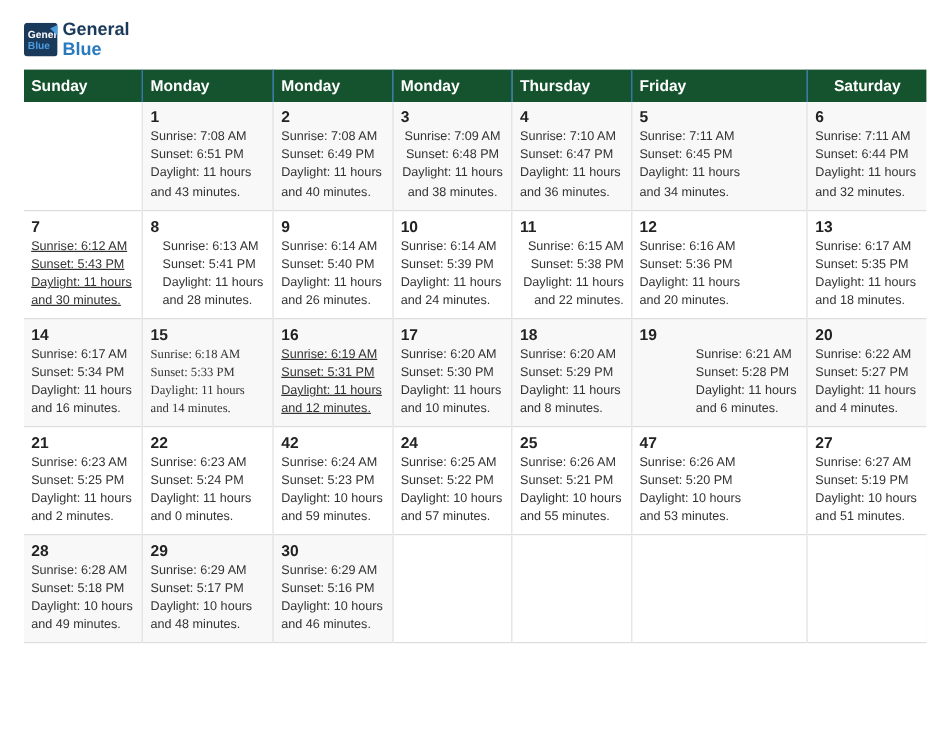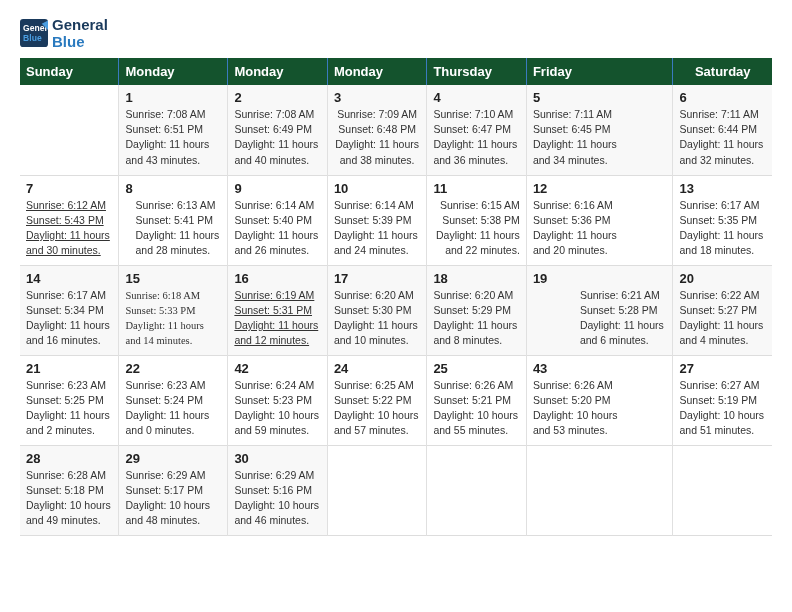--- a/index.html
+++ b/index.html
@@ -293,21 +293,21 @@
 and 57 minutes.</div>
         </td>
         <td>
           <span class="day-number">25</span>
           <div class="day-info" style="white-space: pre-line;">Sunrise: 6:26 AM
 Sunset: 5:21 PM
 Daylight: 10 hours
 and 55 minutes.</div>
         </td>
         <td>
-          <span class="day-number">43</span>
+          <span class="day-number">47</span>
           <div class="day-info" style="white-space: pre-line;">Sunrise: 6:26 AM
 Sunset: 5:20 PM
 Daylight: 10 hours
 and 53 minutes.</div>
         </td>
         <td>
           <span class="day-number">27</span>
           <div class="day-info" style="white-space: pre-line;">Sunrise: 6:27 AM
 Sunset: 5:19 PM
 Daylight: 10 hours

